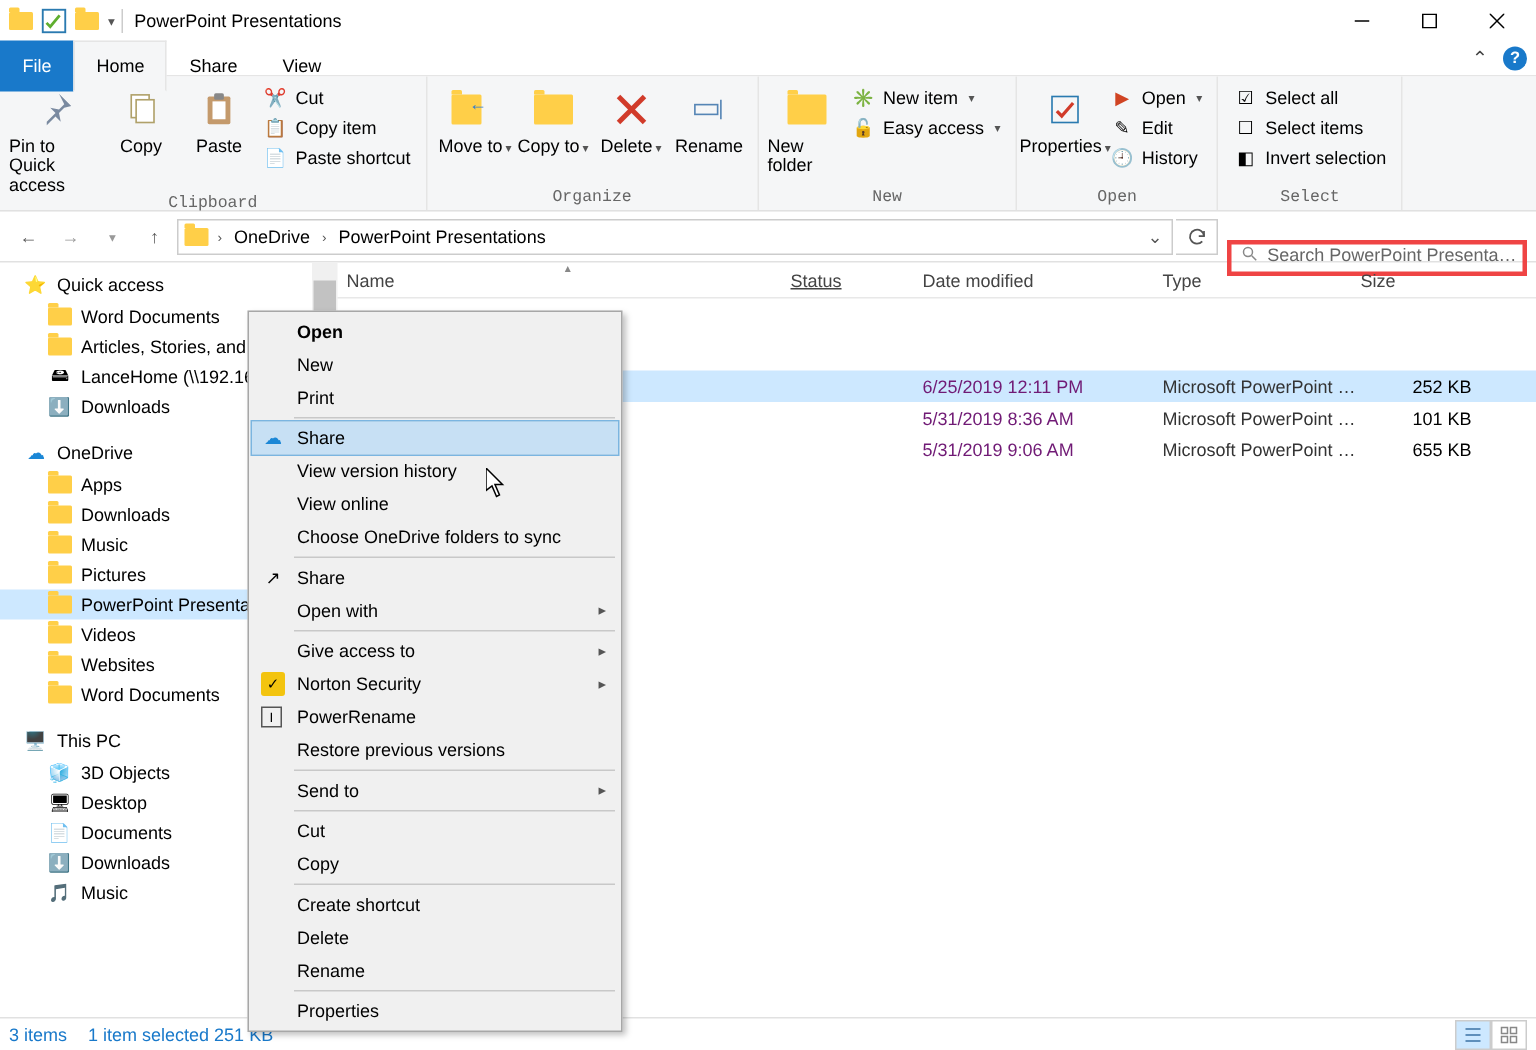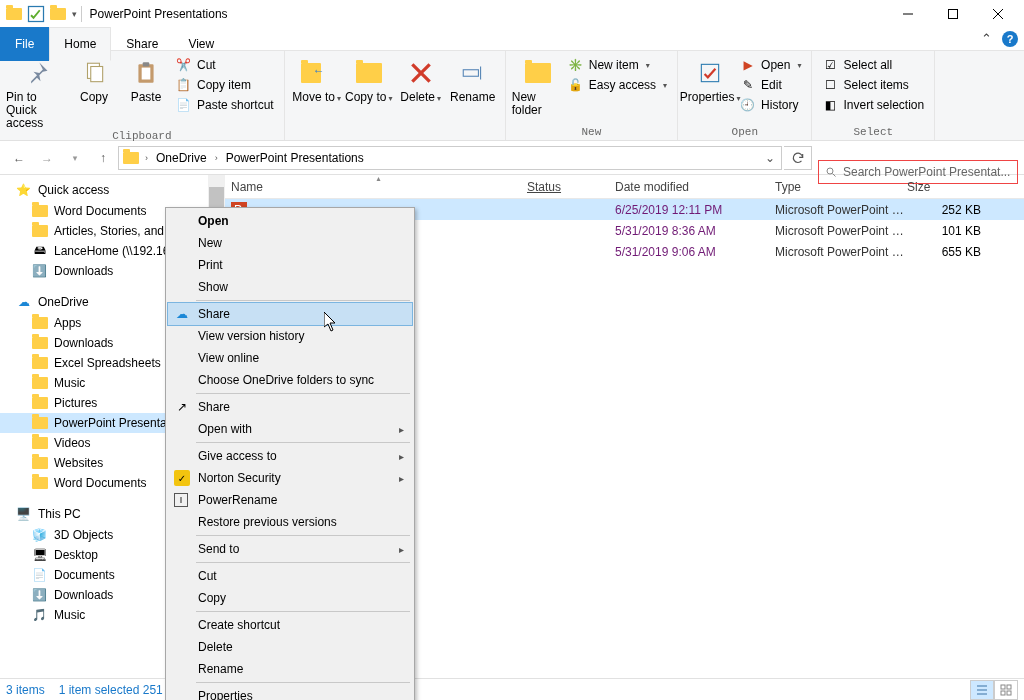--- a/index.html
+++ b/index.html
@@ -42,40 +42,40 @@
   
   .navbar { height:34px; display:flex; align-items:center; padding:4px 6px; gap:2px; border-bottom:1px solid #e1e1e1; }
   .nav-arrow { width:26px; height:26px; display:flex; align-items:center; justify-content:center; color:#999; }
   .nav-arrow.enabled { color:#555; }
   .addr { flex:1; height:24px; border:1px solid #ccc; display:flex; align-items:center; padding:0 2px; }
   .addr .crumb-folder { width:20px; height:20px; display:flex; align-items:center; justify-content:center; }
   .addr .crumb { padding:0 4px; }
   .addr .chev { font-size:9px; color:#555; padding:0 4px; }
   .addr-dd { width:18px; display:flex; align-items:center; justify-content:center; height:22px; border-left:0; color:#555; }
   .refresh { width:28px; height:24px; border:1px solid #ccc; border-left:none; display:flex; align-items:center; justify-content:center; margin-right:4px; }
-  .search { width:200px; height:24px; border:1px solid #ef4444; display:flex; align-items:center; padding:0 4px; color:#666;margin-top:28px; }
+  .search { width:200px; height:24px; border:3px solid #ef4444; display:flex; align-items:flex-start; padding:0 4px; color:#666;margin-top:28px; }
   .search .sicon { width:16px; display:flex; align-items:center; justify-content:center; margin-right:4px;}
   .search span.ph { white-space:nowrap; overflow:hidden; text-overflow:ellipsis; }
 
   
   .body { display:flex; height: calc(700px - 27px - 24px - 90px - 34px - 22px); }
   .nav-pane { width:208px; border-right:0; overflow:hidden; padding-top:4px; }
   .nav-pane .hdr { display:flex; align-items:center; padding:4px 8px 4px 16px; }
   .nav-pane .hdr .hicon { width:16px; margin-right:6px; display:flex; align-items:center; justify-content:center; }
   .nav-pane .item { display:flex; align-items:center; padding:2px 2px 2px 32px; height:20px; white-space:nowrap; overflow:hidden; text-overflow:ellipsis; }
   .nav-pane .item .hicon { width:16px; margin-right:6px; display:flex; align-items:center; justify-content:center; }
   .nav-pane .item.sel { background:#cde8ff; }
   .nav-pane .spacer { height:10px; }
 
   
   .fake-scroll { width:17px; background:#f0f0f0; display:flex; flex-direction:column; align-items:center; }
   .fake-scroll .thumb { width:15px; height:30px; background:#c2c2c2; margin-top:12px; }
 
   
-  .list { flex:1; display:flex; flex-direction:column; }
+  .list { flex:1; display:flex; flex-direction:column;gap:48px; }
   .cols { display:flex; height:24px; border-bottom:1px solid #e8e8e8; padding-left:6px; }
   .col { display:flex; align-items:center; color:#444; border-right:1px solid transparent; }
   .col.name { flex:0 0 296px; position:relative; }
   .col .sort { font-size:8px; color:#888; position:absolute; left:50%; top:-1px; transform:translateX(-50%);}
   .col.status { flex:0 0 88px;text-decoration:underline; }
   .col.date { flex:0 0 160px; }
   .col.type { flex:0 0 132px; }
   .col.size { flex:0 0 90px; text-align:left; }
   .rows .row { display:flex; padding:2px 0 2px 6px; align-items:center; height:21px; }
   .rows .row.selected { background:#cde8ff; }
@@ -238,20 +238,21 @@
       <div class="big-btn">
         <div class="glyph">
             <svg width="26" height="26" viewBox="0 0 24 24">
               <rect x="3" y="9" width="14" height="6" fill="none" stroke="#5585b5"></rect>
               <line x1="19" y1="6" x2="19" y2="18" stroke="#5585b5"></line>
             </svg>
           </div>
         <div class="lbl">Rename</div>
       </div>
     </div>
+    <div class="group-label">Organize</div>
   </div>
 
   <div class="group" style="min-width:130px">
     <div class="group-body">
       <div class="big-btn">
         <div class="glyph">
             <div class="folder-ico" style="width:26px;height:20px"></div>
           </div>
         <div class="lbl">New folder</div>
       </div>
@@ -392,26 +393,20 @@
         <span class="hicon">
           <div class="folder-ico"></div>
         </span>
         <span>Apps</span>
       </div>
     <div class="item">
         <span class="hicon">
           <div class="folder-ico"></div>
         </span>
         <span>Downloads</span>
-      </div>
-    <div class="item">
-        <span class="hicon">
-          <div class="folder-ico"></div>
-        </span>
-        <span>Excel Spreadsheets</span>
       </div>
     <div class="item">
         <span class="hicon">
           <div class="folder-ico"></div>
         </span>
         <span>Music</span>
       </div>
     <div class="item">
         <span class="hicon">
           <div class="folder-ico"></div>
@@ -542,21 +537,20 @@
           <rect x="7" y="7" width="4" height="4" fill="none" stroke="#888"></rect>
         </svg>
       </div>
   </div>
 </div>
 
 <div class="ctx-menu">
   <div class="mi bold">Open</div>
   <div class="mi">New</div>
   <div class="mi">Print</div>
-  <div class="mi">Show</div>
   <hr>
   <div class="mi hover">
       <span class="micon" style="color:#1b87d6">☁</span>
       <span>Share</span>
     </div>
   <div class="mi">View version history</div>
   <div class="mi">View online</div>
   <div class="mi">Choose OneDrive folders to sync</div>
   <hr>
   <div class="mi">

